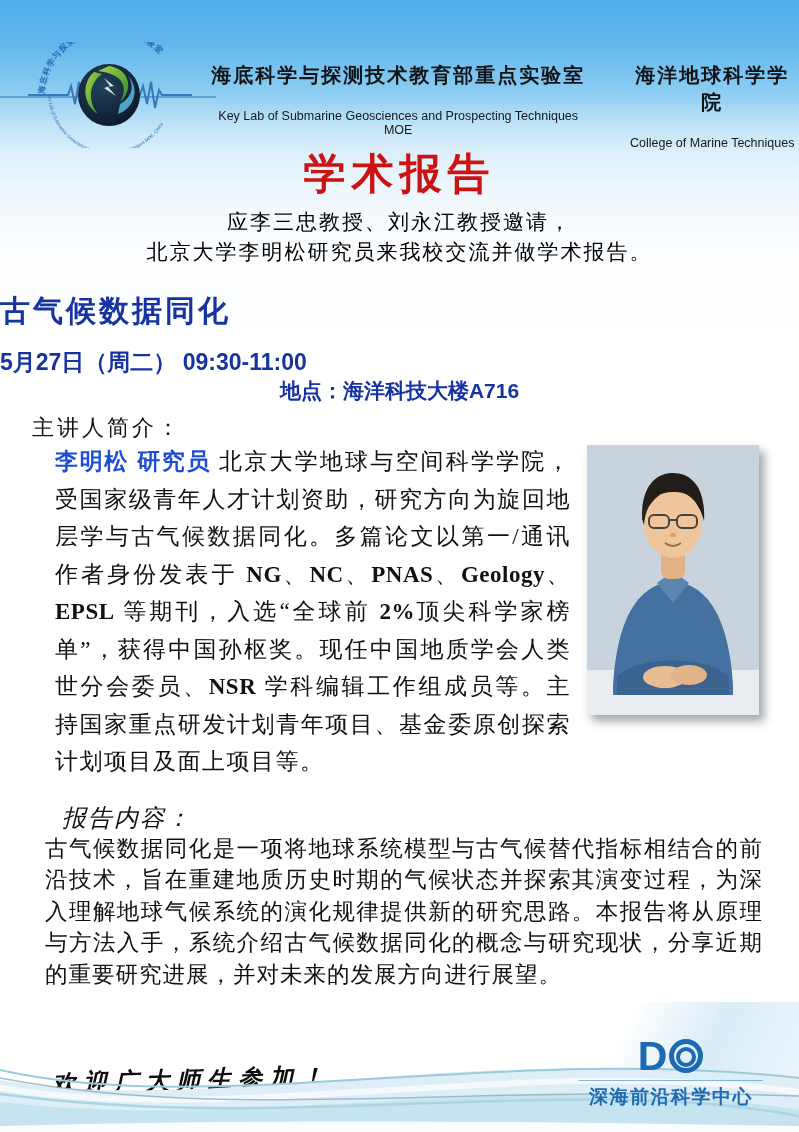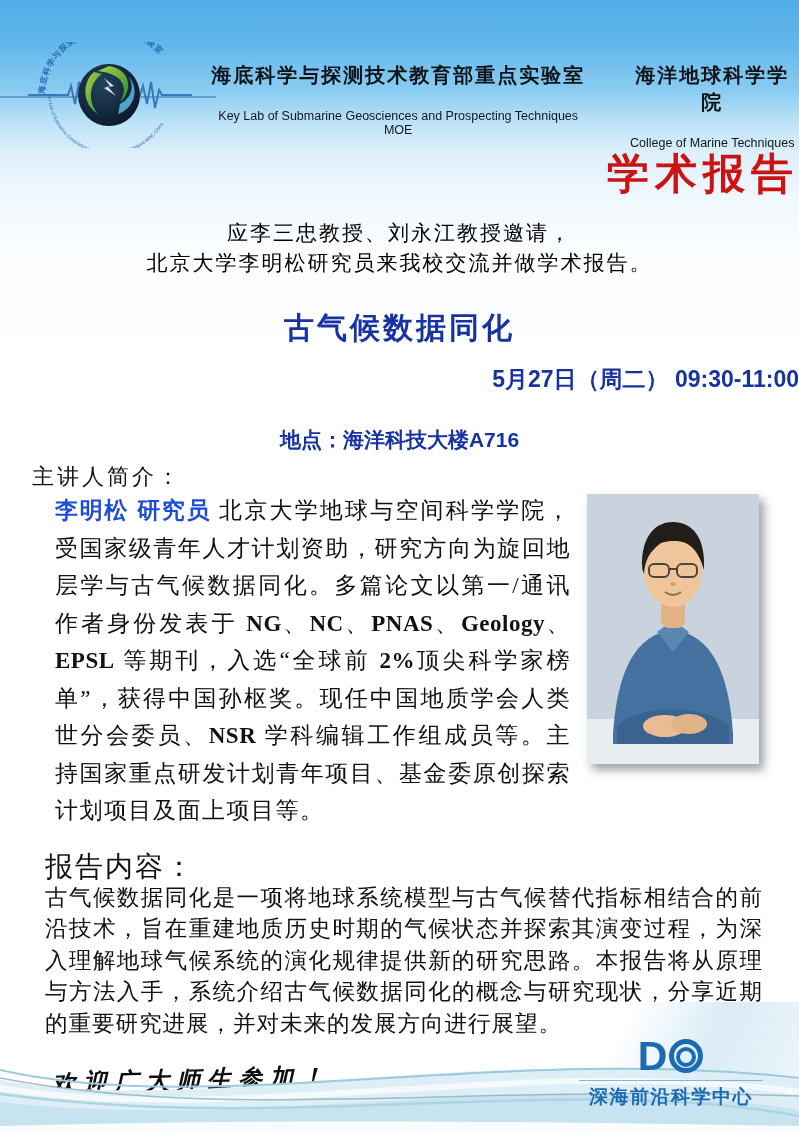--- a/index.html
+++ b/index.html
@@ -17,44 +17,44 @@
     background:#4a86c6; opacity:.65; }
   .header { position:relative; height:145px; }
   .logo-wrap { position:absolute; left:28px; top:42px; width:164px; height:106px; }
   .head-titles { position:absolute; left:205px; top:62px; display:flex; gap:34px; }
   .head-block { text-align:center; }
   .head-zh { font-size:20px; font-weight:bold; letter-spacing:2px; color:#101418;
     font-family:"Liberation Serif","DejaVu Serif",serif; }
   .head-en { font-size:12.5px; margin-top:20px; color:#14181c;
     font-family:"Liberation Sans","DejaVu Sans",sans-serif; }
   
-  .main-title { margin-top:4px; text-align:right; font-size:42px; line-height:50px;
+  .main-title { margin-top:4px; text-align:center; font-size:42px; line-height:50px;
     font-weight:bold; color:#cc1314; letter-spacing:6px;
     font-family:"Liberation Sans","DejaVu Sans",sans-serif; }
-  .invite { margin-top:19px; text-align:center; font-size:21px; line-height:30px;
+  .invite { margin-top:8px; text-align:center; font-size:21px; line-height:30px;
     letter-spacing:2px; color:#000; }
-  .talk-title { margin-top:30px; text-align:center; font-size:30px; line-height:40px;
+  .talk-title { margin-top:24px; text-align:left; font-size:30px; line-height:40px;
     font-weight:bold; color:#1733a2; letter-spacing:3px;
     font-family:"Liberation Sans","DejaVu Sans",sans-serif; }
-  .talk-date { margin-top:16px; text-align:right; font-size:23px; line-height:30px;
+  .talk-date { margin-top:16px; text-align:left; font-size:23px; line-height:30px;
     font-weight:bold; color:#1733a2;
     font-family:"Liberation Sans","DejaVu Sans",sans-serif; }
-  .talk-loc { margin-top:32px; text-align:center; font-size:21px; line-height:28px;
+  .talk-loc { margin-top:0; text-align:center; font-size:21px; line-height:28px;
     font-weight:bold; color:#1733a2;
     font-family:"Liberation Sans","DejaVu Sans",sans-serif; }
   
   .section-label { margin:8px 0 0 32px; font-size:22px; line-height:30px; letter-spacing:3px; }
   .bio { margin:0 38px 0 55px; font-size:23px; line-height:37.5px;
     text-align:justify; letter-spacing:1.5px; }
   .bio .b { font-weight:bold; letter-spacing:.5px; }
   .speaker-name { color:#1d4cd8; font-weight:bold; letter-spacing:1px;
     font-family:"Liberation Sans","DejaVu Sans",sans-serif; }
   .photo { float:right; width:172px; height:270px; margin:2px 2px 6px 16px;
     background:#c9d3de; box-shadow:5px 6px 9px rgba(40,50,60,.45); }
-  .report-label { margin:22px 0 0 45px; font-size:28px; line-height:30px; letter-spacing:2px; }
+  .report-label { margin:22px 0 0 62px; font-size:24px; line-height:30px; letter-spacing:2px;font-style:italic; }
   .report-text { margin:0 36px 0 45px; font-size:22.5px; line-height:31.5px;
     text-align:justify; letter-spacing:1px; }
   
   .swath { position:absolute; right:0; bottom:0; width:260px; height:130px;
     background:linear-gradient(115deg, rgba(255,255,255,0) 30%, rgba(150,200,230,.35) 60%, rgba(190,225,245,.25) 100%); }
   .welcome { position:absolute; left:52px; top:1064px; font-size:24px; font-weight:bold;
     font-style:italic; letter-spacing:7px; color:#0d0d0d; transform:rotate(-1.5deg); }
   .domes { position:absolute; right:34px; top:1034px; width:188px; text-align:center; z-index:3; }
   .domes-word { display:flex; align-items:center; justify-content:center; gap:2px;
     color:#1b6ab3; font-family:"Liberation Sans","DejaVu Sans",sans-serif; }

